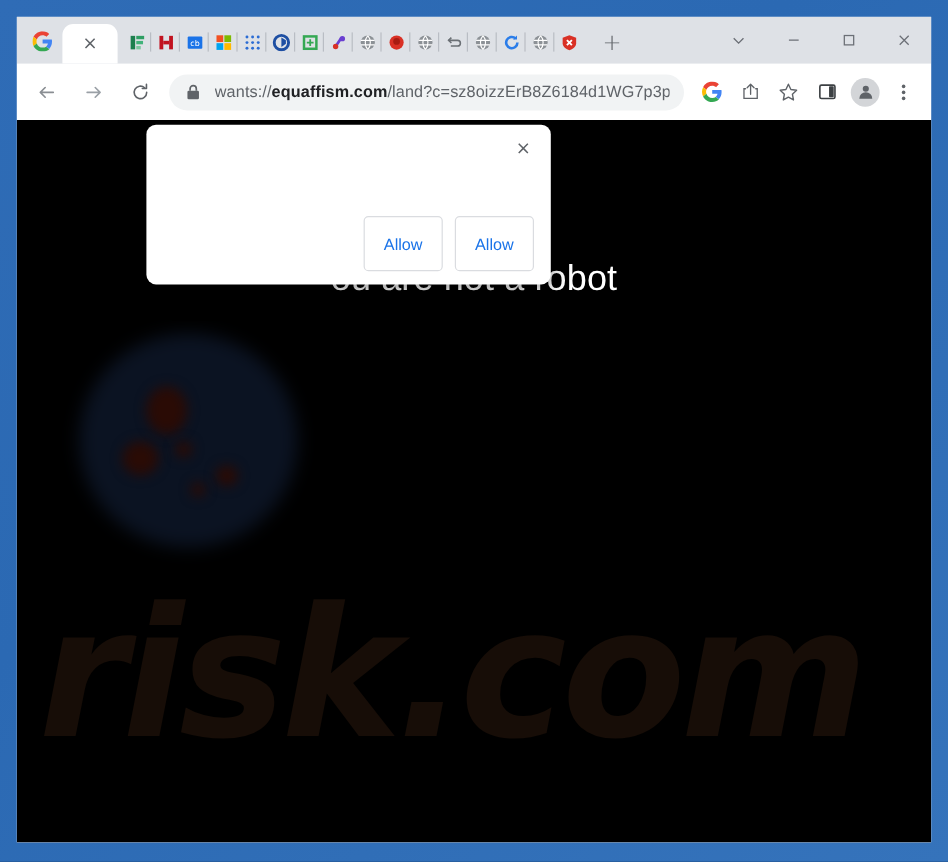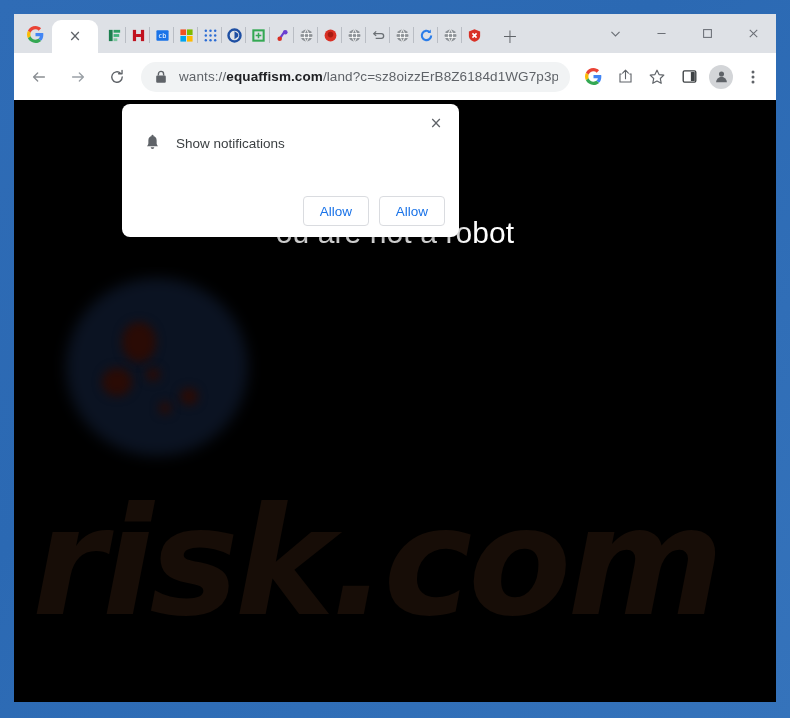--- a/index.html
+++ b/index.html
@@ -195,21 +195,21 @@
     display: flex; align-items: center;
     margin-top: 14px;
   }
   .perm-bell { width: 26px; display: flex; align-items: center; justify-content: flex-start; }
   .perm-label { font-size: 13.5px; color: #3c4043; margin-left: 6px; }
   .perm-actions {
     position: absolute; right: 14px; bottom: 11px;
     display: flex; gap: 10px;
   }
   .perm-btn {
-    min-width: 66px; height: 30px;
+    min-width: 66px; height: 46px;
     border: 1px solid #dadce0;
     border-radius: 4px;
     background: #ffffff;
     color: #1a73e8;
     font-size: 13.5px;
     font-family: "Liberation Sans", sans-serif;
     display: flex; align-items: center; justify-content: center;
     padding: 0 14px;
     cursor: pointer;
   }
@@ -473,30 +473,20 @@
     <div class="spot" style="left:145px; top:302px; width:12px; height:12px;"></div>
 
     <div class="watermark">
       <div class="wm-risk">risk.com</div>
     </div>
 
     <div class="page-heading">ou are not a robot</div>
 
     <div class="perm-dialog">
       <div class="perm-close">×</div>
-      <div class="perm-row">
-        <span class="perm-bell">
-          <svg width="17" height="18" viewBox="0 0 18 20">
-            <path d="M9 2.2 c-2.8 0 -4.6 2.1 -4.6 4.8 v3.4 c0 1.4 -0.6 2.3 -1.5 3.1 h12.2 c-0.9 -0.8 -1.5 -1.7 -1.5 -3.1 V7 c0 -2.7 -1.8 -4.8 -4.6 -4.8 z" fill="#5f6368"></path>
-            <circle cx="9" cy="1.9" r="1.2" fill="#5f6368"></circle>
-            <path d="M7 14.6 a2 2 0 0 0 4 0 z" fill="#5f6368"></path>
-          </svg>
-        </span>
-        <span class="perm-label">Show notifications</span>
-      </div>
       <div class="perm-actions">
         <button class="perm-btn">Allow</button>
         <button class="perm-btn">Allow</button>
       </div>
     </div>
 
   </div>
 
 </div>
 </div>

